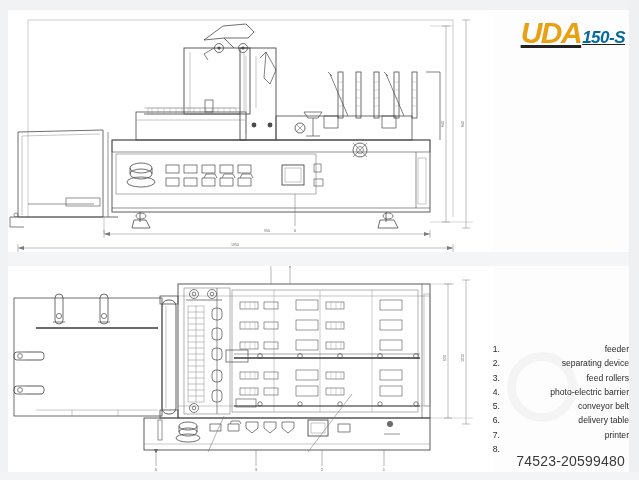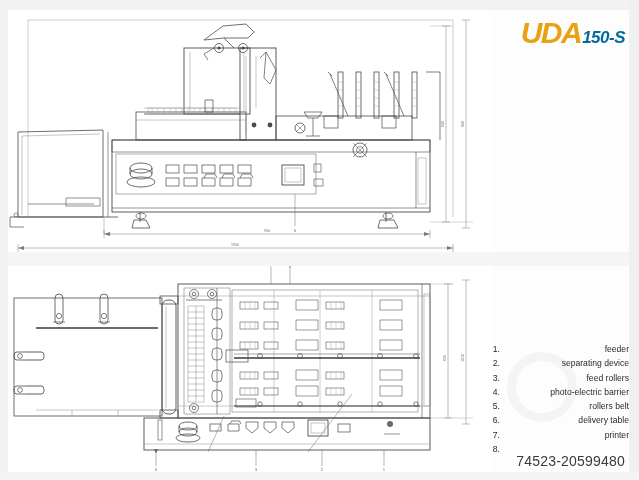--- a/index.html
+++ b/index.html
@@ -44,20 +44,21 @@
   }
 
   
   .logo {
     position: absolute;
     right: 14px;
     top: 18px;
     display: flex;
     align-items: baseline;
     letter-spacing: -1px;
+    text-decoration: underline;
   }
   .logo-uda {
     font-size: 30px;
     font-weight: bold;
     font-style: italic;
     color: #e9a013;
     line-height: 1;
     letter-spacing: -1.5px;
   }
   .logo-model {
@@ -494,21 +495,21 @@
     <div class="legend-item">
       <span class="legend-num">3.</span>
       <span class="legend-label">feed rollers</span>
     </div>
     <div class="legend-item">
       <span class="legend-num">4.</span>
       <span class="legend-label">photo-electric barrier</span>
     </div>
     <div class="legend-item">
       <span class="legend-num">5.</span>
-      <span class="legend-label">rollers belt</span>
+      <span class="legend-label">conveyor belt</span>
     </div>
     <div class="legend-item">
       <span class="legend-num">6.</span>
       <span class="legend-label">delivery table</span>
     </div>
     <div class="legend-item">
       <span class="legend-num">7.</span>
       <span class="legend-label">printer</span>
     </div>
     <div class="legend-item">

